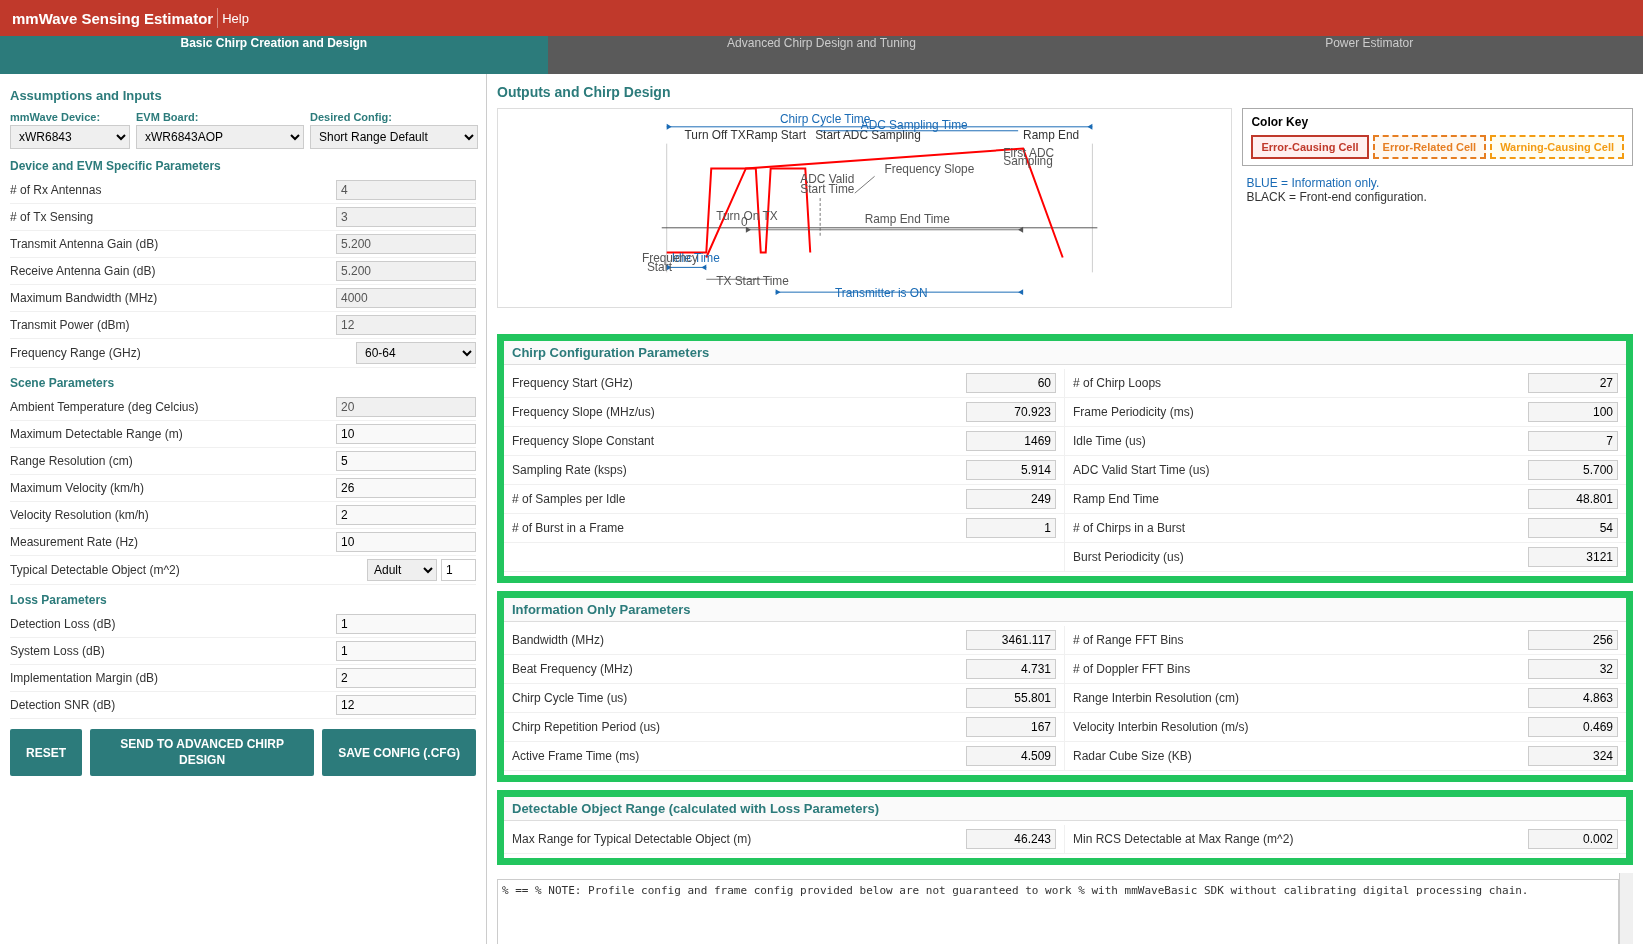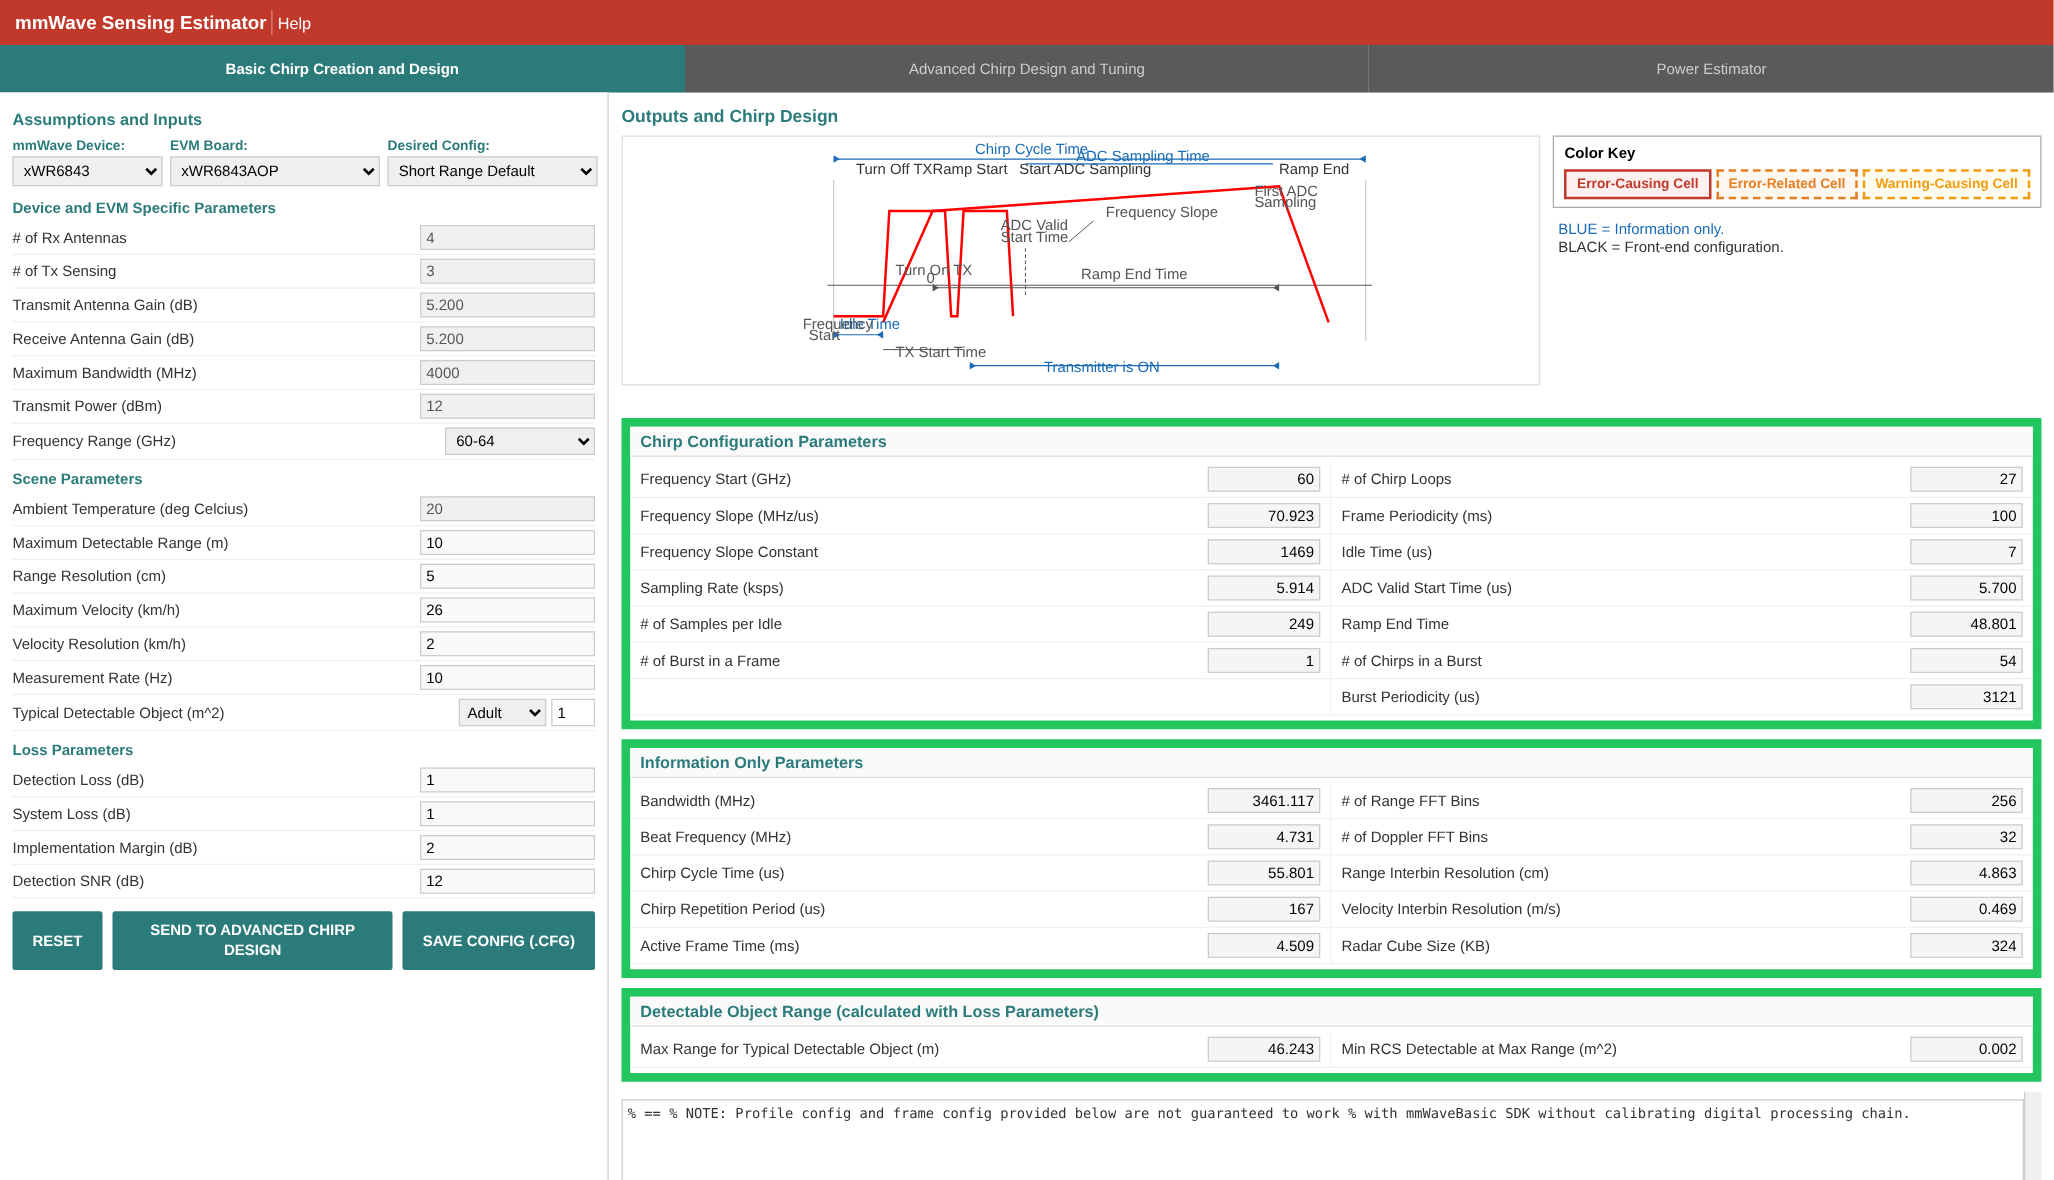--- a/index.html
+++ b/index.html
@@ -6,21 +6,21 @@
     body { background: #f0f0f0; width: 1643px; min-height: 944px; }
 
     
     .header { background: #c0392b; color: white; display: flex; align-items: center; padding: 0 12px; height: 36px; gap: 4px; }
     .header-title { font-size: 15px; font-weight: bold; }
     .header-divider { width: 1px; height: 20px; background: rgba(255,255,255,0.4); }
     .header-help { font-size: 13px; cursor: pointer; }
 
     
     .tab-bar { display: flex; height: 38px; }
-    .tab { flex: 1; display: flex; align-items: center; justify-content: center; font-size: 13px; cursor: pointer; }
+    .tab { flex: 1; display: flex; justify-content: center; font-size: 13px; cursor: pointer; }
     .tab-active { background: #2c7b7b; color: white; font-weight: bold; }
     .tab-inactive { background: #5a5a5a; color: #ccc; }
 
     
     .main { display: flex; height: calc(944px - 36px - 38px); }
 
     
     .left-panel { width: 487px; background: white; border-right: 1px solid #ccc; overflow-y: auto; padding: 10px; }
     .section-title { color: #2c7b7b; font-size: 13px; font-weight: bold; margin-bottom: 8px; margin-top: 4px; }
     .subsection-title { color: #2c7b7b; font-size: 12px; font-weight: bold; margin: 8px 0 4px 0; }

